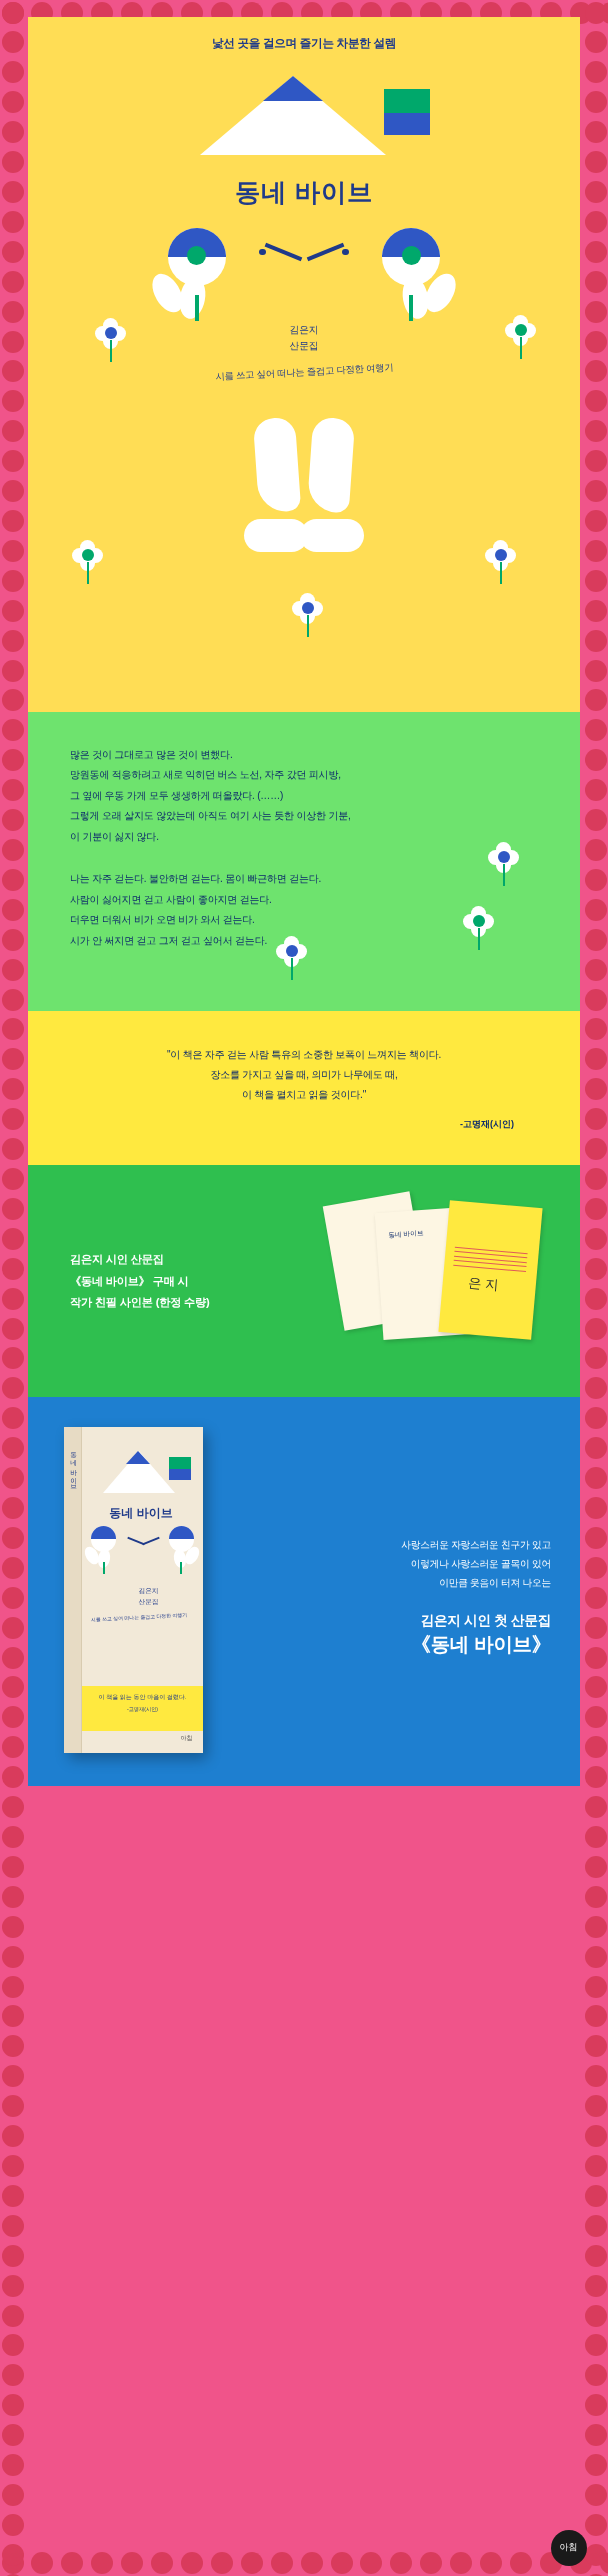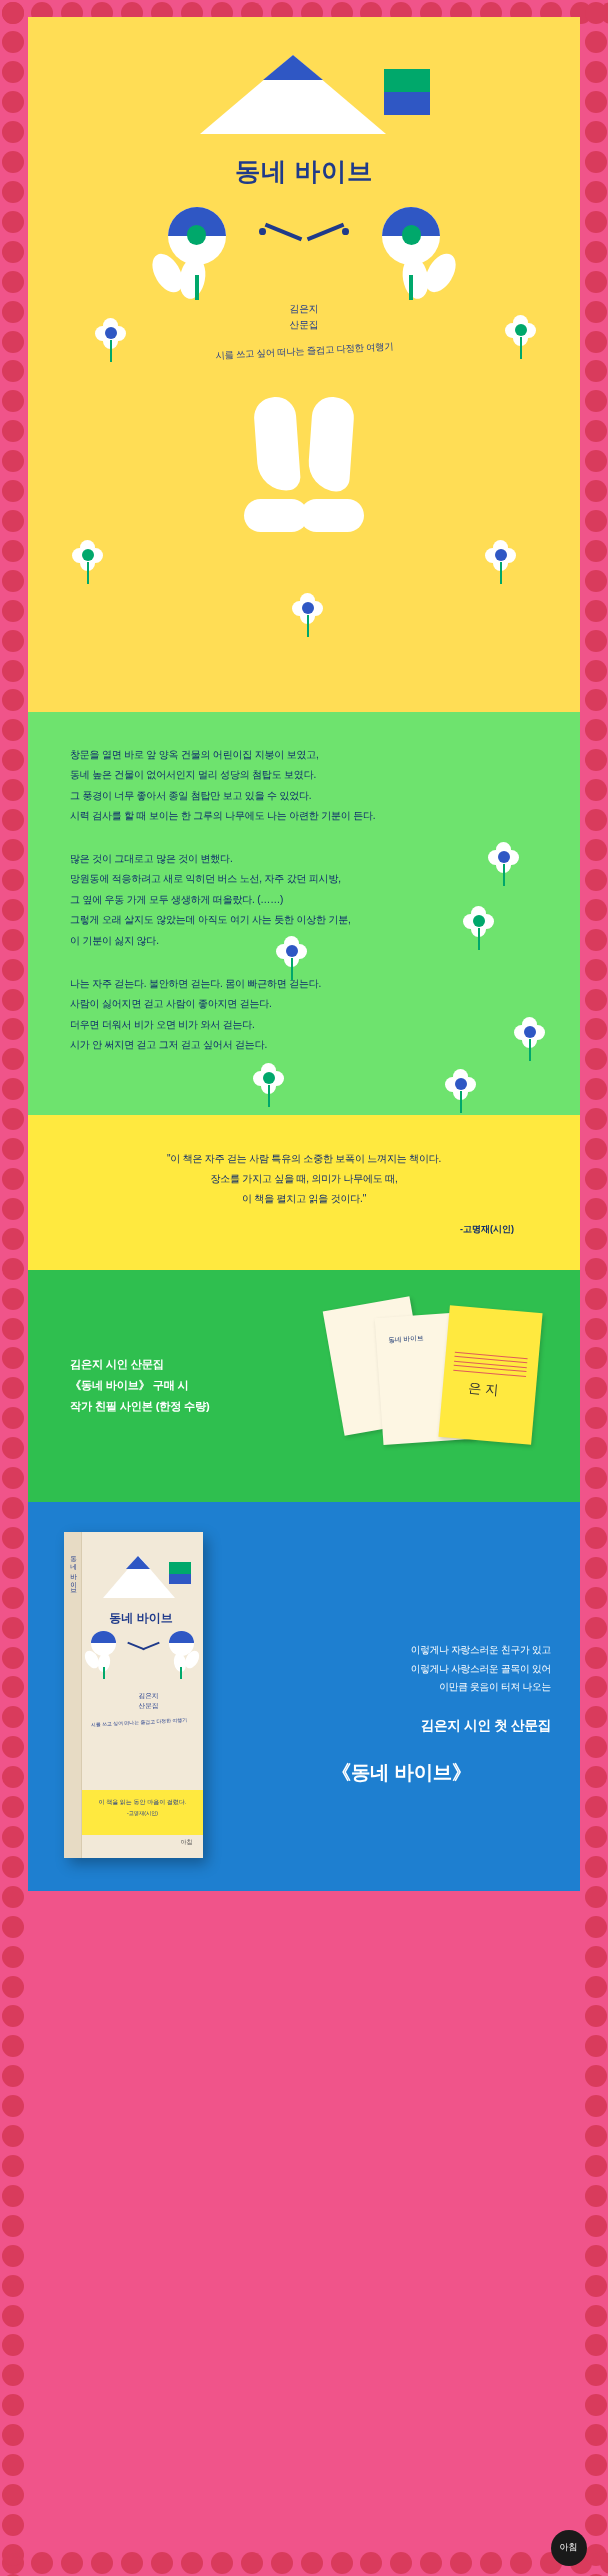--- a/index.html
+++ b/index.html
@@ -409,21 +409,21 @@
     color: #ffffff;
     text-align: right;
   }
   .book-copy .small {
     font-size: 9.7px; line-height: 1.95; letter-spacing: -0.2px;
   }
   .book-copy .big1 {
     margin-top: 19.4px; font-size: 13.5px; font-weight: bold; letter-spacing: -0.2px;
   }
   .book-copy .big2 {
-    margin-top: 24px; font-size: 19.4px; font-weight: bold; letter-spacing: -0.2px; text-align: center;
+    margin-top: 1px; font-size: 19.4px; font-weight: bold; letter-spacing: -0.2px;
   }
 
   
   .footer-logo {
     position: absolute;
     right: 22.4px; bottom: 10.5px;
     width: 36px; height: 36px;
     border-radius: 50%;
     background: #1a1a1a;
     color: #ffffff;
@@ -653,20 +653,21 @@
       <div class="dot" style="left: 585px; top: 2544px; width: 22.4px; height: 22.4px;"></div>
       <div class="dot" style="left: 1.5px; top: 2574px; width: 22.4px; height: 22.4px;"></div>
       <div class="dot" style="left: 585px; top: 2574px; width: 22.4px; height: 22.4px;"></div>
     </div>
 
   <div class="inner">
 
     <section class="panel p-cover">
 
       <div class="cover-head">
+        <div>낯선 곳을 걸으며 즐기는 차분한 설렘</div>
       </div>
 
       <div class="mountain-wrap">
         <div class="tri"></div>
         <div class="tri-peak"></div>
         <div class="sq-green"></div>
         <div class="sq-blue"></div>
       </div>
 
       <div class="cover-title">동네 바이브</div>
@@ -744,24 +745,20 @@
         <div class="fp n"></div>
           <div class="fp s"></div>
           <div class="fp w"></div>
           <div class="fp e"></div>
           <div class="fc"></div>
           <div class="fs"></div>
       </div>
     </section>
 
     <section class="panel p-text">
-      <p class="para" style="white-space:pre-line">창문을 열면 바로 앞 양옥 건물의 어린이집 지붕이 보였고,
-동네 높은 건물이 없어서인지 멀리 성당의 첨탑도 보였다.
-그 풍경이 너무 좋아서 종일 첨탑만 보고 있을 수 있었다.
-시력 검사를 할 때 보이는 한 그루의 나무에도 나는 아련한 기분이 든다.</p>
       <p class="para" style="white-space:pre-line">많은 것이 그대로고 많은 것이 변했다.
 망원동에 적응하려고 새로 익히던 버스 노선, 자주 갔던 피시방,
 그 옆에 우동 가게 모두 생생하게 떠올랐다. (……)
 그렇게 오래 살지도 않았는데 아직도 여기 사는 듯한 이상한 기분,
 이 기분이 싫지 않다.</p>
       <p class="para" style="white-space:pre-line">나는 자주 걷는다. 불안하면 걷는다. 몸이 빠근하면 걷는다.
 사람이 싫어지면 걷고 사람이 좋아지면 걷는다.
 더우면 더워서 비가 오면 비가 와서 걷는다.
 시가 안 써지면 걷고 그저 걷고 싶어서 걷는다.</p>
 
@@ -887,21 +884,21 @@
 
         <div class="bk-band">
           <div class="l1">이 책을 읽는 동안 마음이 걸렸다.</div>
           <div class="l2">-고명재(시인)</div>
         </div>
 
         <div class="bk-pub">아침</div>
       </div>
 
       <div class="book-copy">
-        <div class="small">이렇게나 자랑스러운 친구가 있고</div>
+        <div class="small">사랑스러운 자랑스러운 친구가 있고</div>
         <div class="small">이렇게나 사랑스러운 골목이 있어</div>
         <div class="small">이만큼 웃음이 터져 나오는</div>
         <div class="big1">김은지 시인 첫 산문집</div>
         <div class="big2">《동네 바이브》</div>
       </div>
     </section>
   </div>
 
   <div class="footer-logo">아침</div>
 </div>

